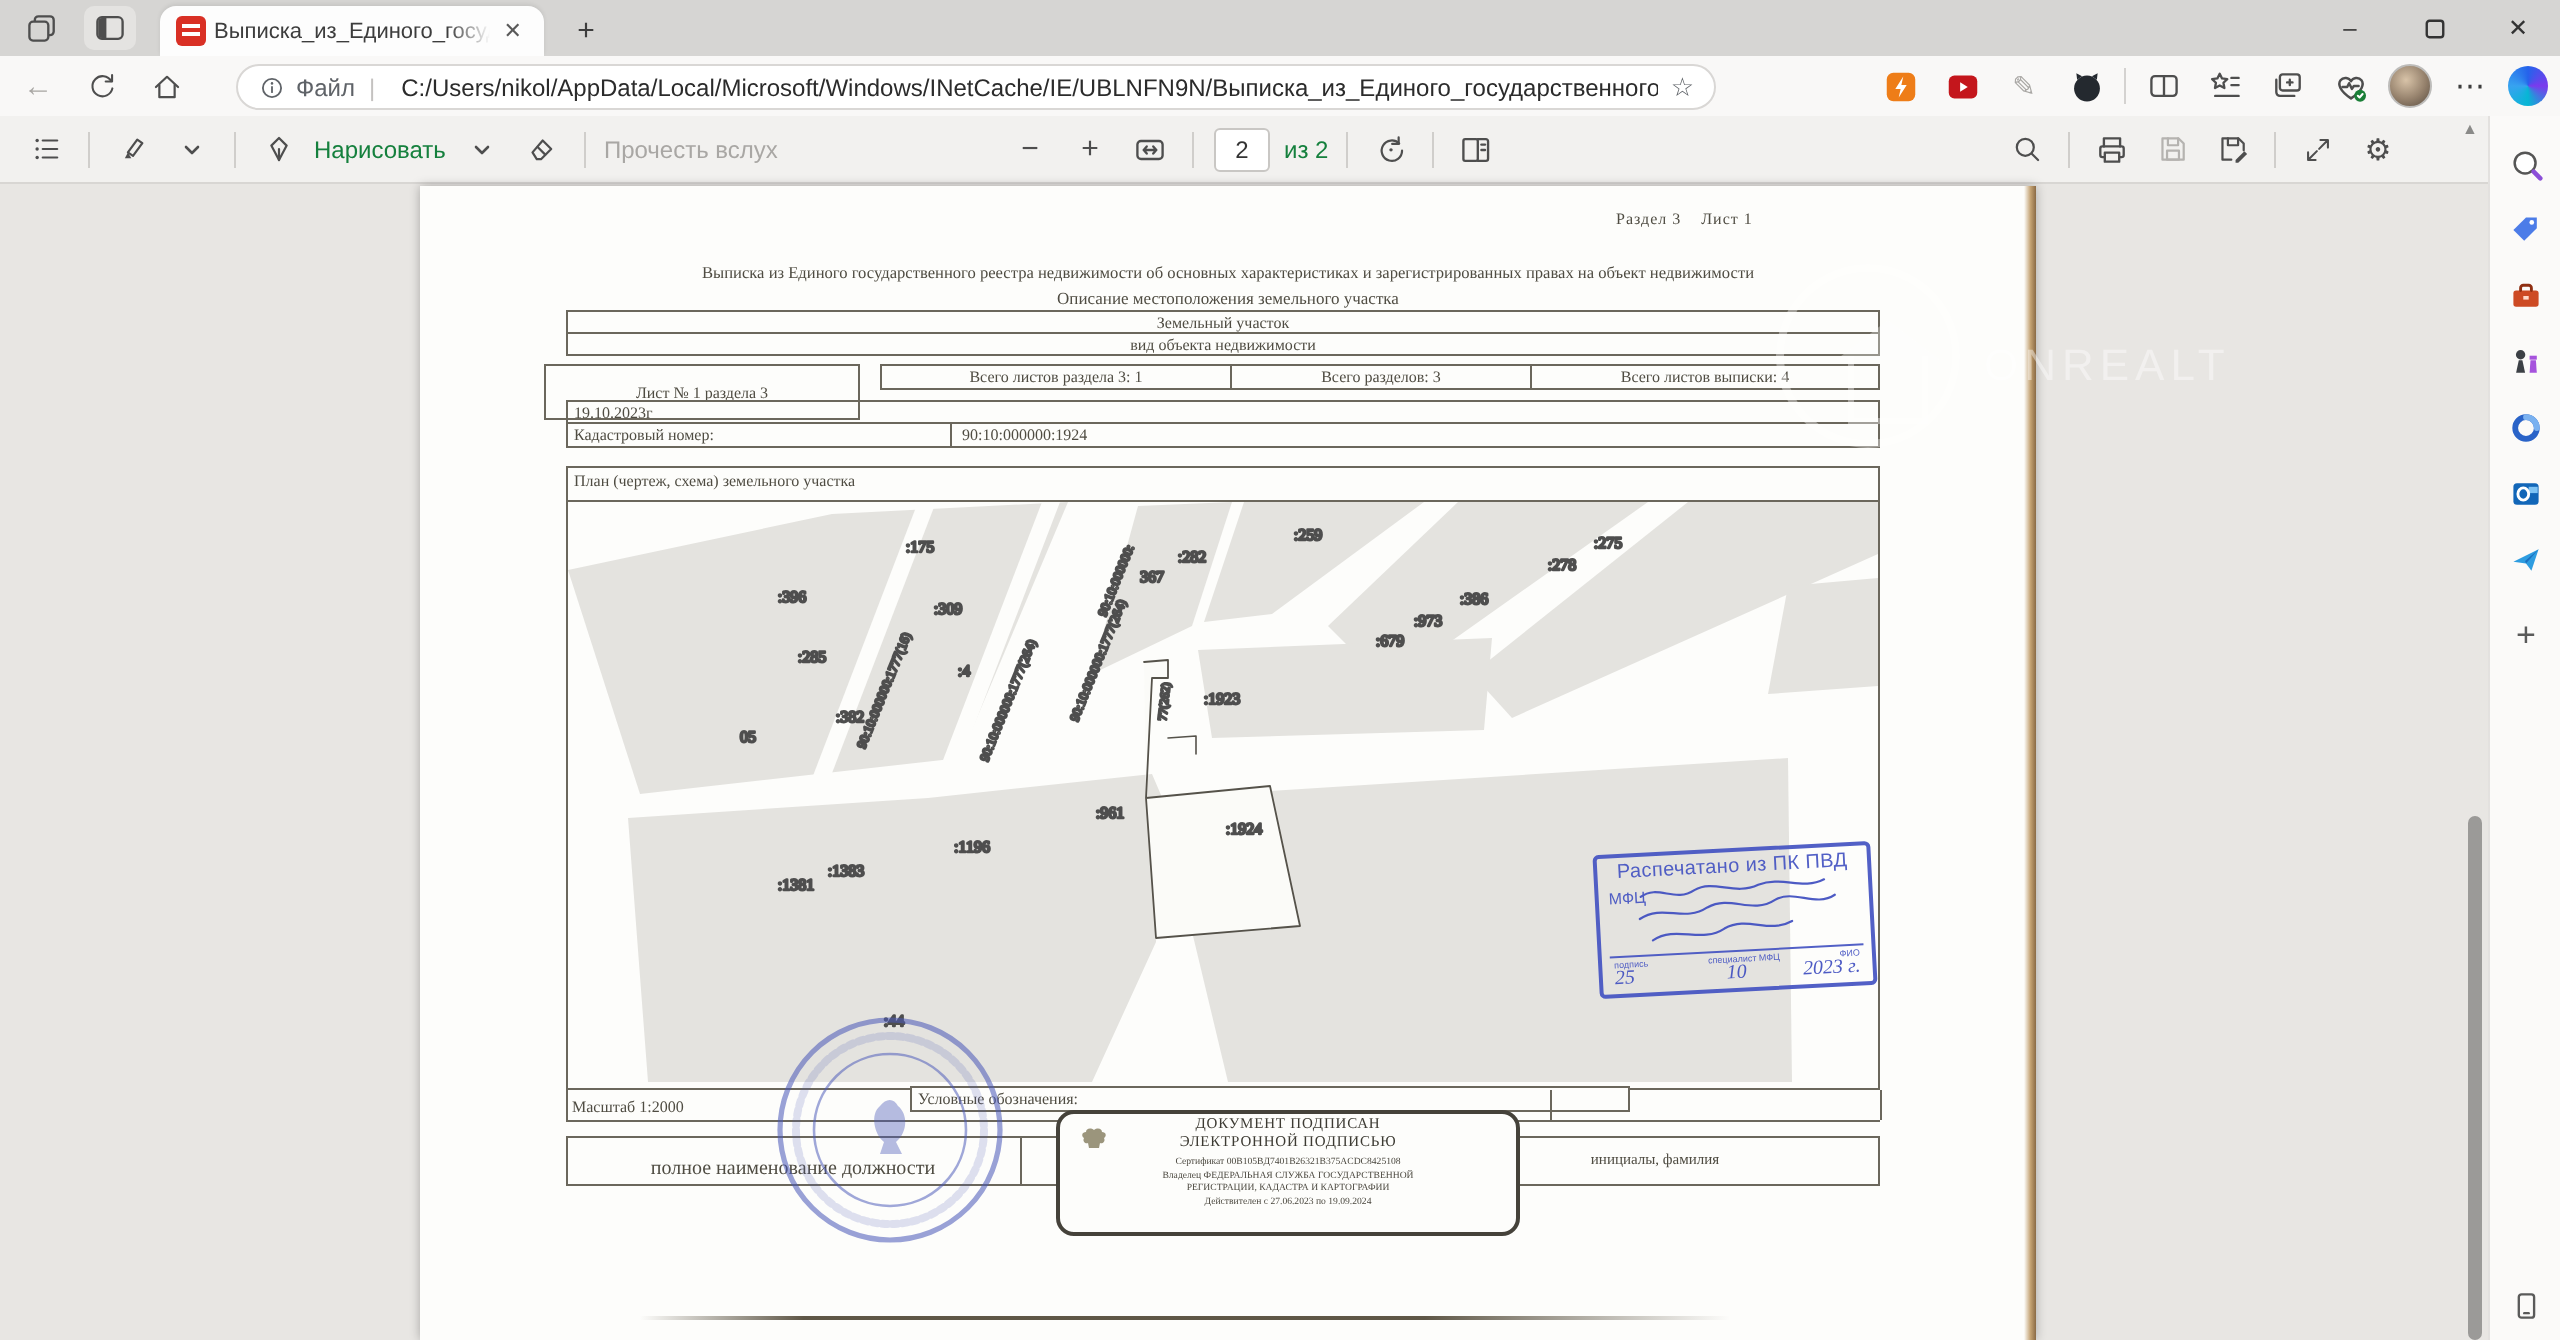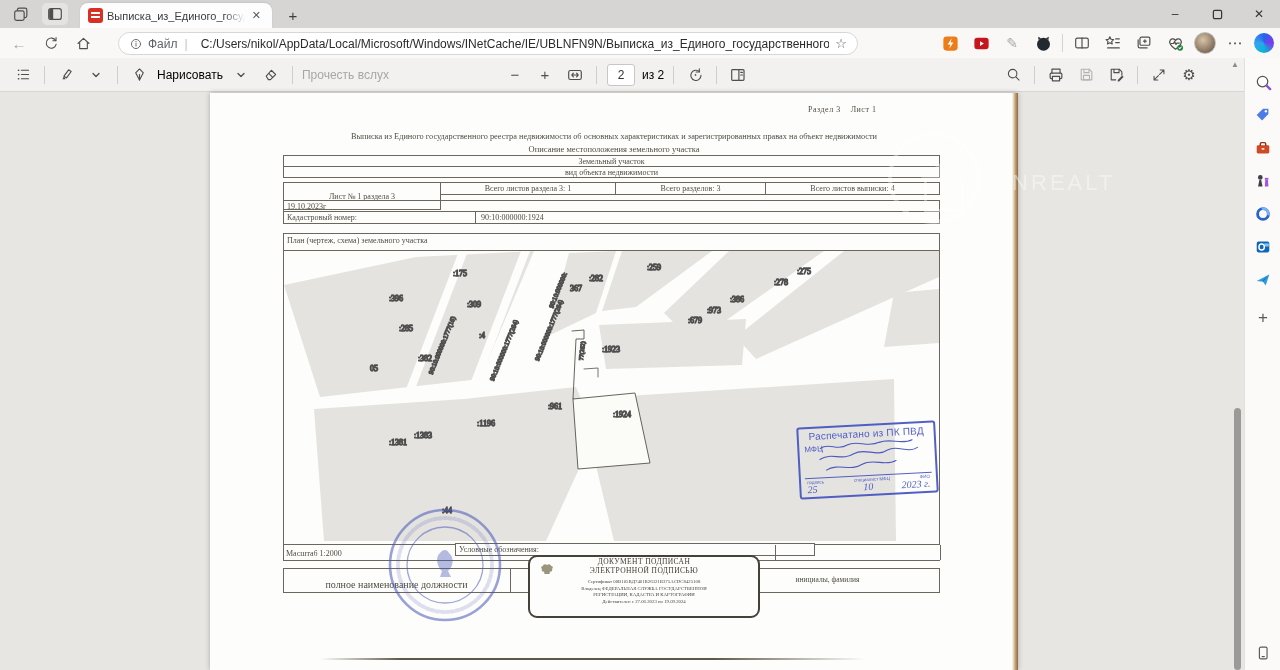--- a/index.html
+++ b/index.html
@@ -28,21 +28,21 @@
   .exticon { width:24px; height:24px; display:flex; align-items:center; justify-content:center; }
   #urlicons { position:absolute; right:6px; top:3px; display:flex; align-items:center; gap:7px; }
   .avatar { width:22px; height:22px; border-radius:50%; background:radial-gradient(circle at 40% 35%, #d8c3a8, #95816c 55%, #574b3f); border:1px solid #bdbcba; }
   .copilot { width:20px; height:20px; border-radius:50%; background:conic-gradient(#2563eb,#7c3aed,#06b6d4,#37a3f0,#2563eb); }
   .vdiv { width:1px; height:18px; background:#d4d2d0; }
 
   
   #pdfbar { position:absolute; left:0; top:58px; width:1244px; height:34px; background:#f2f1ef; border-bottom:1px solid #d8d6d3; display:flex; align-items:center; }
   .pbtn { height:26px; min-width:26px; display:flex; align-items:center; justify-content:center; border-radius:4px; margin:0 2px; color:#4e4e4e; }
   .pdiv { width:1px; height:18px; background:#d0cecb; margin:0 6px; }
-  .plabel { font-size:12px; color:#000000; margin:0 3px; }
+  .plabel { font-size:12px; color:#15803d; margin:0 3px; }
   .disabled { color:#a9a7a4 !important; }
   .disabled svg { stroke:#b5b3b0; }
   #pagebox { width:28px; height:22px; background:#fff; border:1px solid #c9c7c4; border-radius:3px; font-size:12px; color:#333; text-align:center; line-height:20px; margin:0 4px; }
   #pdf-center { position:absolute; left:500px; display:flex; align-items:center; }
   #pdf-right { position:absolute; right:40px; display:flex; align-items:center; }
   .glyphbtn { font-size:15px; }
 
   
   #viewer { position:absolute; left:0; top:92px; width:1244px; height:578px; background:#e8e6e3; }
   #scroll-up { position:absolute; left:1231px; top:60px; font-size:8px; color:#8a8a88; }
@@ -316,21 +316,21 @@
 
 <div id="viewer">
   <div id="page">
 
     <div class="doc-t" style="left:598px; top:12px; font-size:8px; letter-spacing:.5px; white-space:pre;">Раздел 3    Лист 1</div>
     <div class="doc-t" style="left:34px; top:39px; width:740px; text-align:center; font-size:8.3px;">Выписка из Единого государственного реестра недвижимости об основных характеристиках и зарегистрированных правах на объект недвижимости</div>
     <div class="doc-t" style="left:34px; top:51px; width:740px; text-align:center;">Описание местоположения земельного участка</div>
 
     <div class="dcell center" style="left:73px; top:62px; width:657px; height:12px;">Земельный участок</div>
     <div class="dcell center" style="left:73px; top:73px; width:657px; height:12px;">вид объекта недвижимости</div>
-    <div class="dcell center" style="left:73px;  top:89px; width:158px; height:28px;">Лист № 1 раздела 3</div>
+    <div class="dcell center" style="left:62px;  top:89px; width:158px; height:28px;">Лист № 1 раздела 3</div>
     <div class="dcell center" style="left:230px; top:89px; width:176px; height:13px;">Всего листов раздела 3: 1</div>
     <div class="dcell center" style="left:405px; top:89px; width:151px; height:13px;">Всего разделов: 3</div>
     <div class="dcell center" style="left:555px; top:89px; width:175px; height:13px;">Всего листов выписки: 4</div>
     <div class="dcell" style="left:73px; top:107px; width:657px; height:12px; padding-left:3px;">19.10.2023г</div>
     <div class="dcell" style="left:73px; top:118px; width:193px; height:13px; padding-left:3px;">Кадастровый номер:</div>
     <div class="dcell" style="left:265px; top:118px; width:465px; height:13px; padding-left:5px;">90:10:000000:1924</div>
 
     <div class="dcell" style="left:73px; top:140px; width:657px; height:312px; align-items:flex-start; padding:2px 0 0 3px;">План (чертеж, схема) земельного участка</div>
     <div class="docline" style="left:73px; top:157px; width:657px; height:1px;"></div>
 

